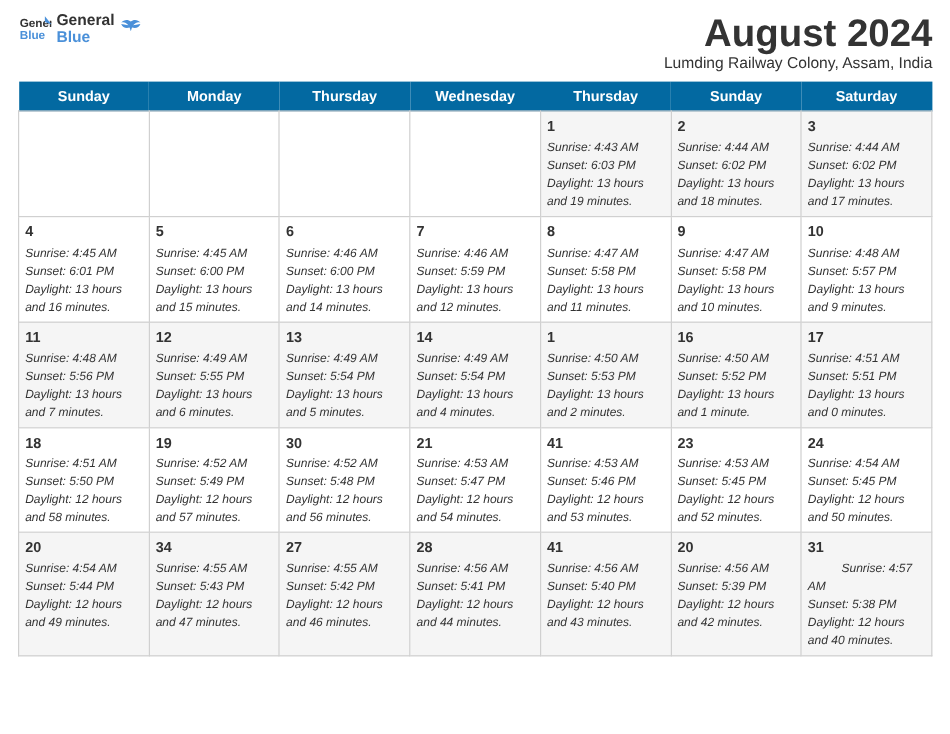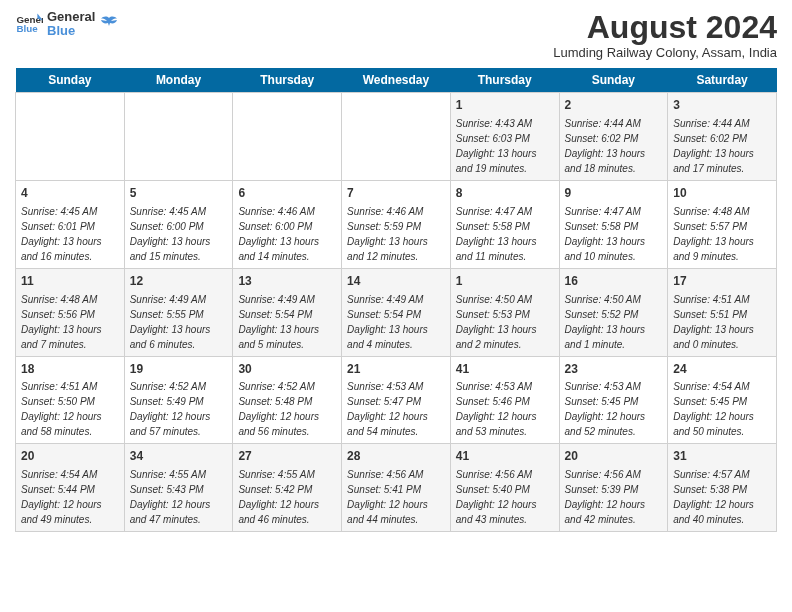--- a/index.html
+++ b/index.html
@@ -245,19 +245,19 @@
 Daylight: 12 hours
 and 44 minutes.</span></td>
         <td><span class="day-number">41</span><span class="day-info" style="white-space: pre-line;">Sunrise: 4:56 AM
 Sunset: 5:40 PM
 Daylight: 12 hours
 and 43 minutes.</span></td>
         <td><span class="day-number">20</span><span class="day-info" style="white-space: pre-line;">Sunrise: 4:56 AM
 Sunset: 5:39 PM
 Daylight: 12 hours
 and 42 minutes.</span></td>
-        <td><span class="day-number">31</span><span class="day-info" style="white-space: pre-line;">Sunrise: 4:57 AM
+        <td><span class="day-number">31</span><span class="day-info" style="white-space: pre-line; margin-left: 28px;">Sunrise: 4:57 AM
 Sunset: 5:38 PM
 Daylight: 12 hours
 and 40 minutes.</span></td>
       </tr>
     </tbody>
 </table>
 
 </body></html>

